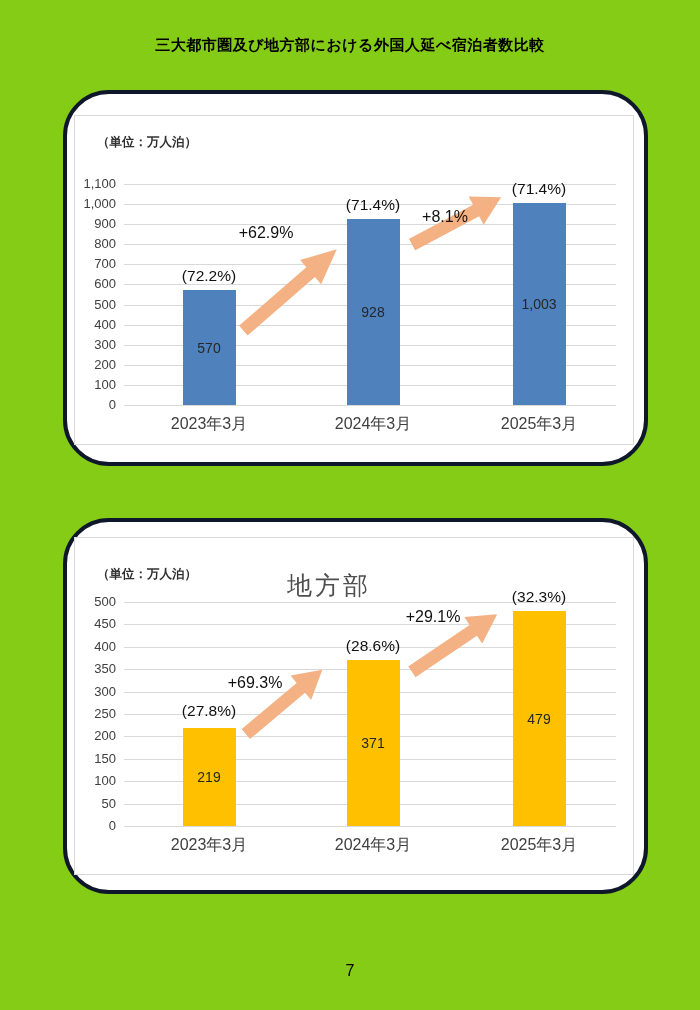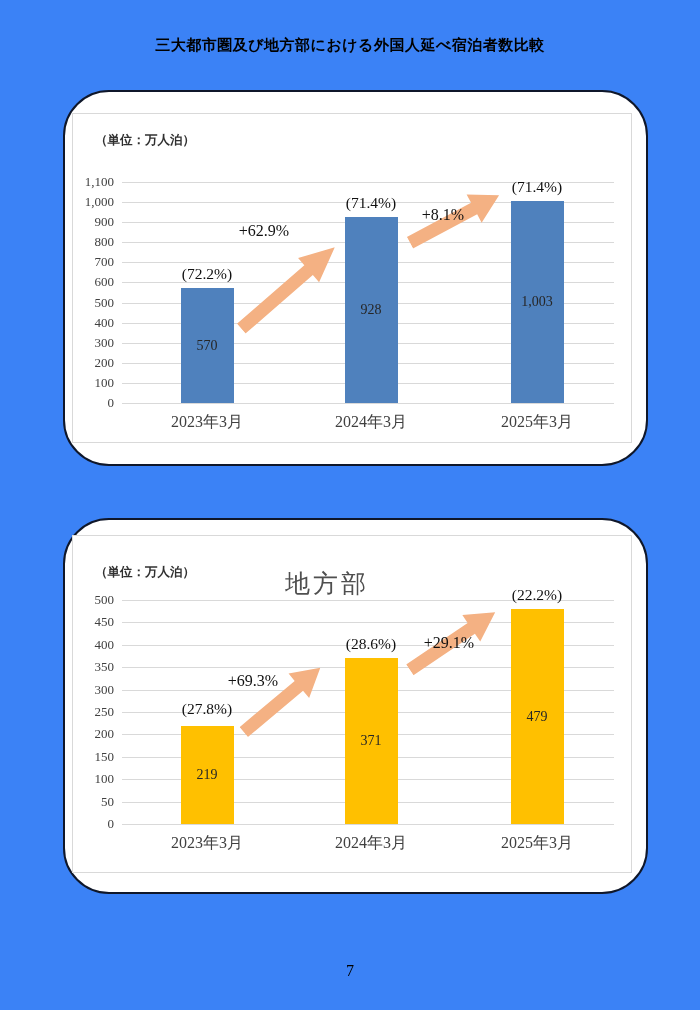--- a/index.html
+++ b/index.html
@@ -1,31 +1,31 @@
 <!DOCTYPE html>
 <html><head>
 <meta charset="utf-8">
 <style>
   html,body{margin:0;padding:0;background:#ffffff;}
   .page{
     position:relative;
     width:700px;height:1010px;
-    background:#3b82f6;
-    font-family:Liberation Serif, serif;
+    background:#84cc16;
+    font-family:Liberation Sans, sans-serif;
     overflow:hidden;
   }
   .page-title{
     position:absolute;top:36px;left:0;width:700px;
     text-align:center;
     font-size:15px;font-weight:bold;color:#000;
     letter-spacing:0.5px;
   }
   .card{
     position:absolute;left:63px;width:585px;height:376px;
-    border:2px solid #0f172a;
+    border:4px solid #0f172a;
     border-radius:46px;
     background:#ffffff;
     box-sizing:border-box;
     padding-left:15px;
   }
   .card-metro{top:90px;}
   .card-regional{top:518px;}
   .chart{position:absolute;left:0;top:0;width:100%;height:100%;}
   .inner-box{
     position:absolute;left:7px;width:560px;
@@ -165,31 +165,31 @@
         <div class="bar" style="left: 115.5px; top: 205.888px; height: 98.112px; background: rgb(255, 192, 0);"></div>
         <div class="bar-value" style="left: 142px; top: 254.944px;">219</div>
         <div class="share-label" style="left: 142px; top: 180px;">(27.8%)</div>
         <div class="xlabel" style="left: 142px; top: 313px;">2023年3月</div>
         <div class="bar" style="left: 279.5px; top: 137.792px; height: 166.208px; background: rgb(255, 192, 0);"></div>
         <div class="bar-value" style="left: 306px; top: 220.896px;">371</div>
         <div class="share-label" style="left: 306px; top: 114.792px;">(28.6%)</div>
         <div class="xlabel" style="left: 306px; top: 313px;">2024年3月</div>
         <div class="bar" style="left: 445.5px; top: 89.408px; height: 214.592px; background: rgb(255, 192, 0);"></div>
         <div class="bar-value" style="left: 472px; top: 196.704px;">479</div>
-        <div class="share-label" style="left: 472px; top: 66.408px;">(22.2%)</div>
+        <div class="share-label" style="left: 472px; top: 66.408px;">(32.3%)</div>
         <div class="xlabel" style="left: 472px; top: 313px;">2025年3月</div>
         <div class="growth-arrow" style="left: 167px; top: 163px; width: 100px; height: 34px; transform: rotate(-40deg);">
           <svg viewBox="0 0 100 34" preserveAspectRatio="none">
             <polygon points="0,10.5 72,10.5 72,1 100,17 72,33 72,23.5 0,23.5" fill="#F4B183"></polygon>
           </svg>
         </div>
         <div class="growth-label" style="left: 188px; top: 161px;">+69.3%</div>
         <div class="growth-arrow" style="left: 335.5px; top: 104px; width: 103px; height: 34px; transform: rotate(-34deg);">
           <svg viewBox="0 0 100 34" preserveAspectRatio="none">
             <polygon points="0,10.5 72,10.5 72,1 100,17 72,33 72,23.5 0,23.5" fill="#F4B183"></polygon>
           </svg>
         </div>
-        <div class="growth-label" style="left: 384px; top: 95px; margin-top: 28px;">+29.1%</div>
+        <div class="growth-label" style="left: 366px; top: 95px;">+29.1%</div>
       </div>
   </div>
 
   <div class="page-number">7</div>
 </div>
 
 </body></html>

